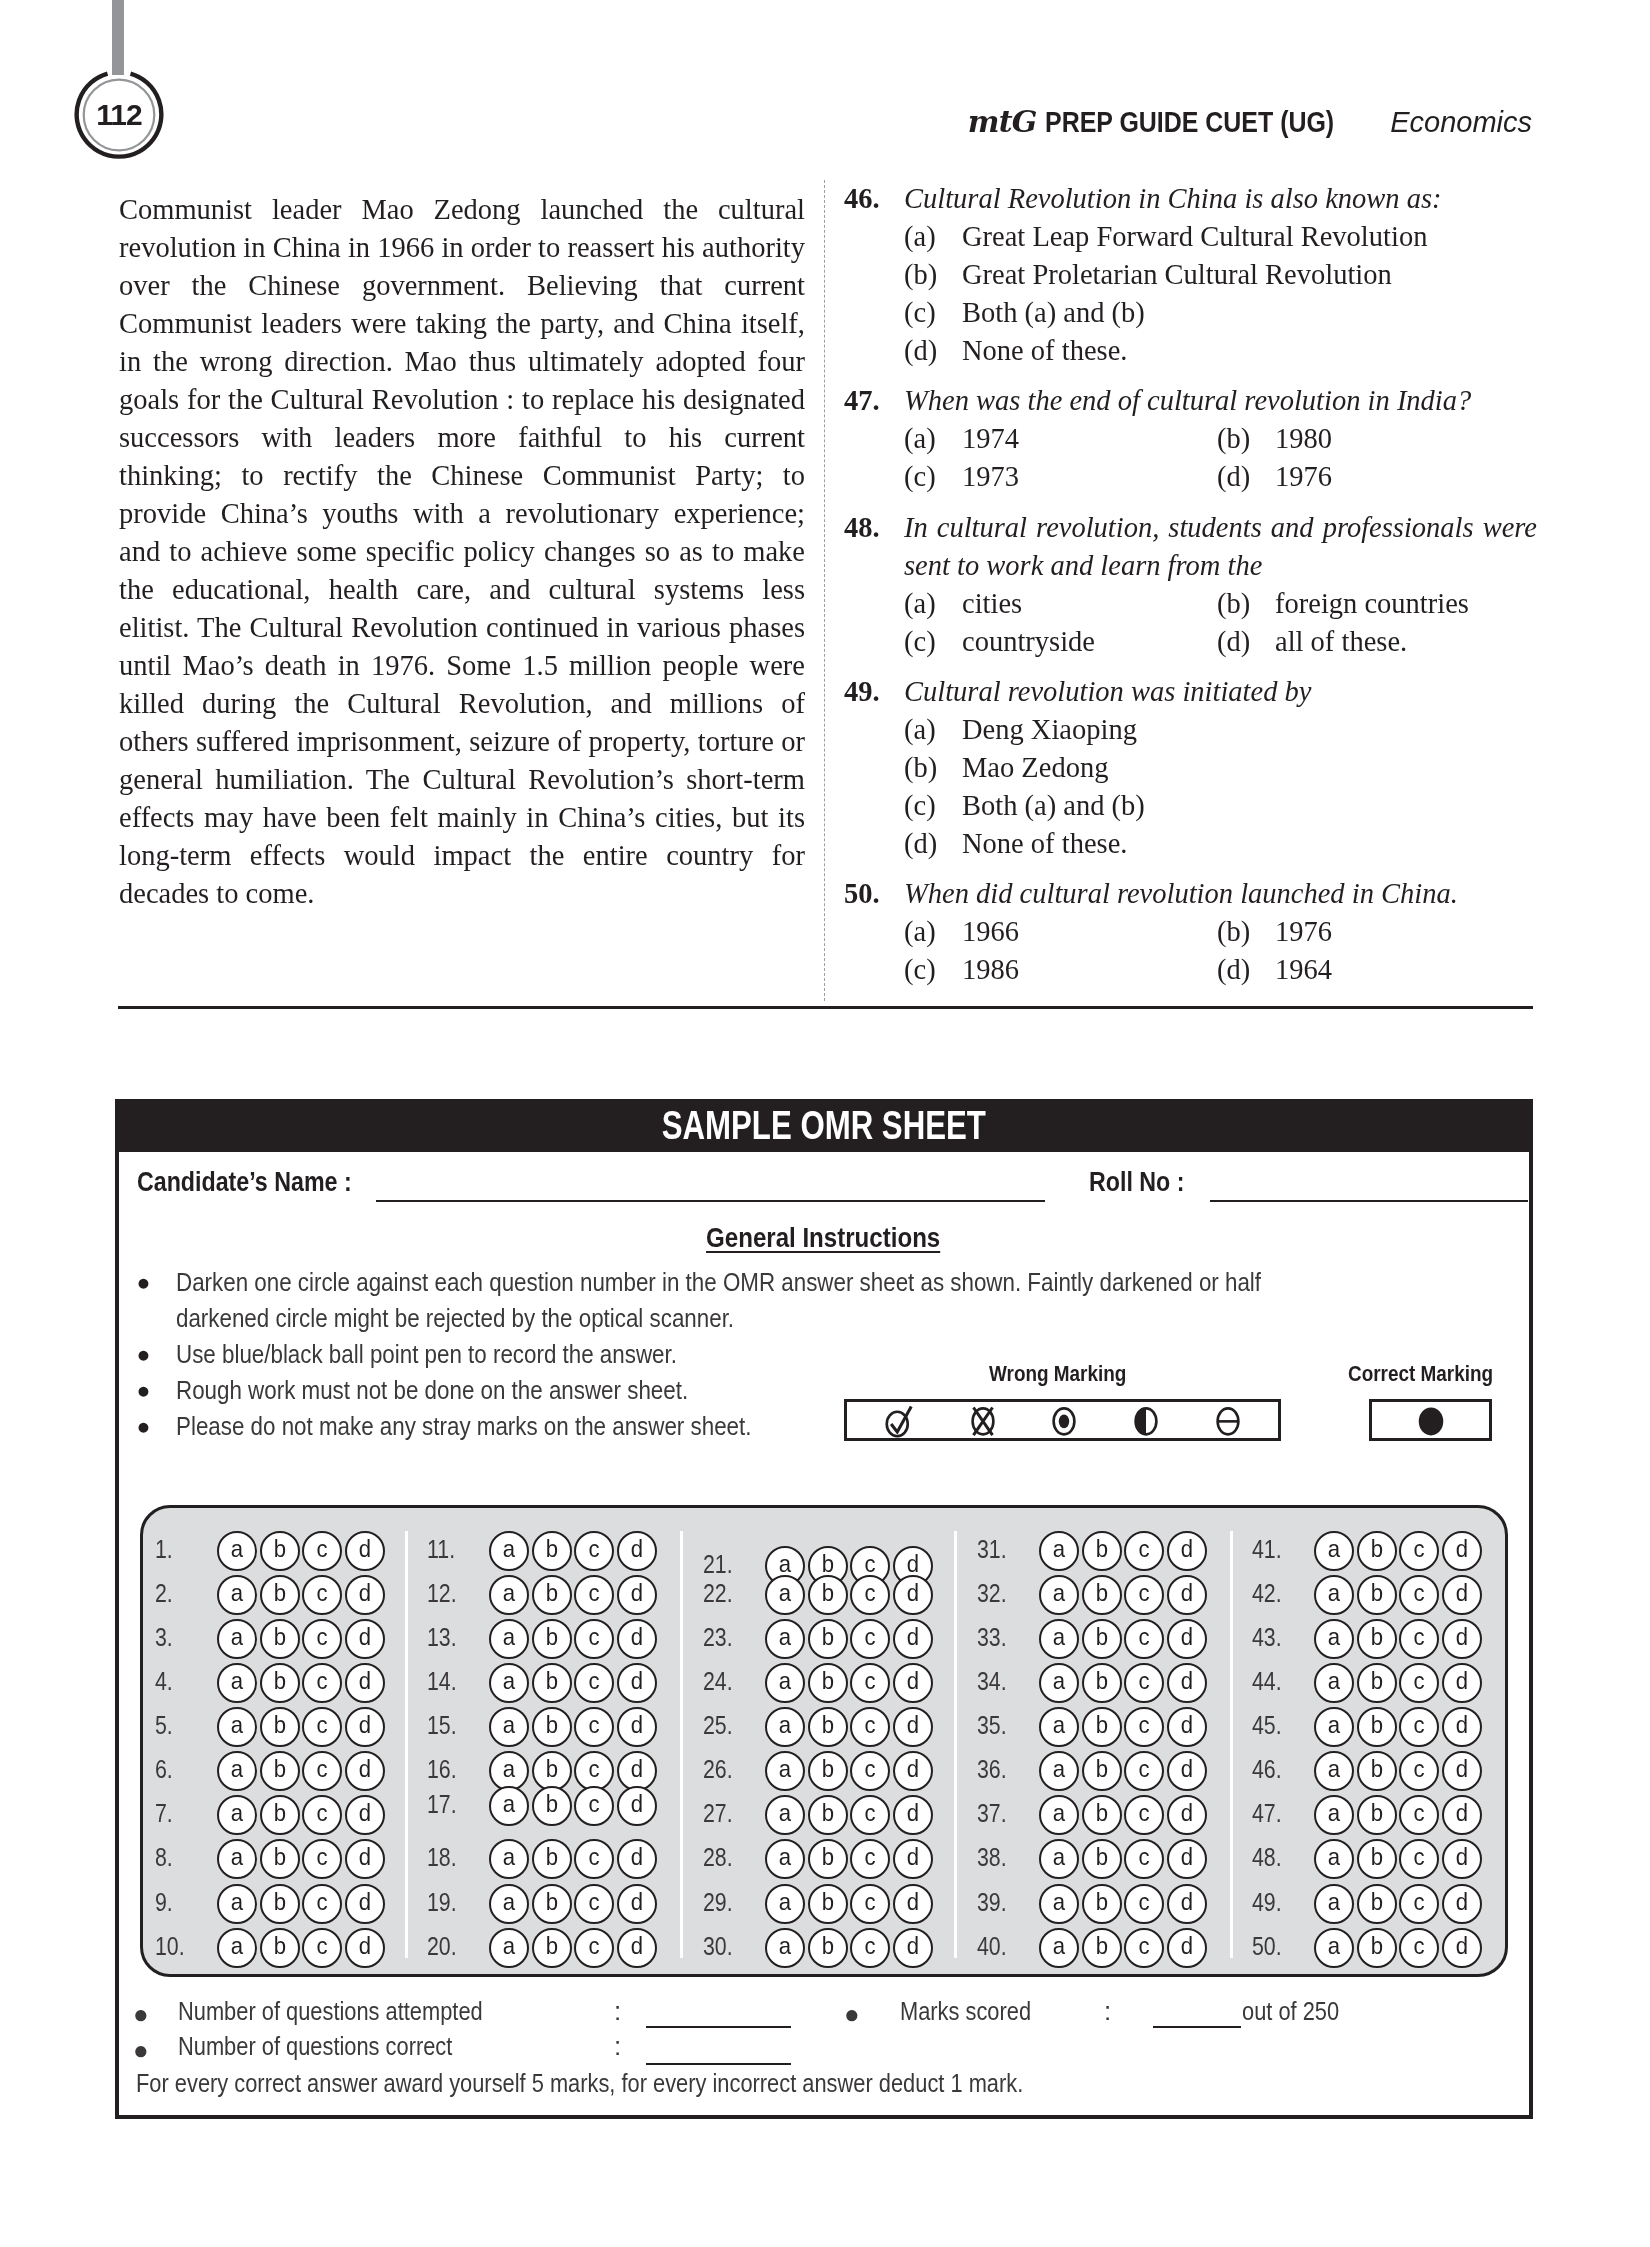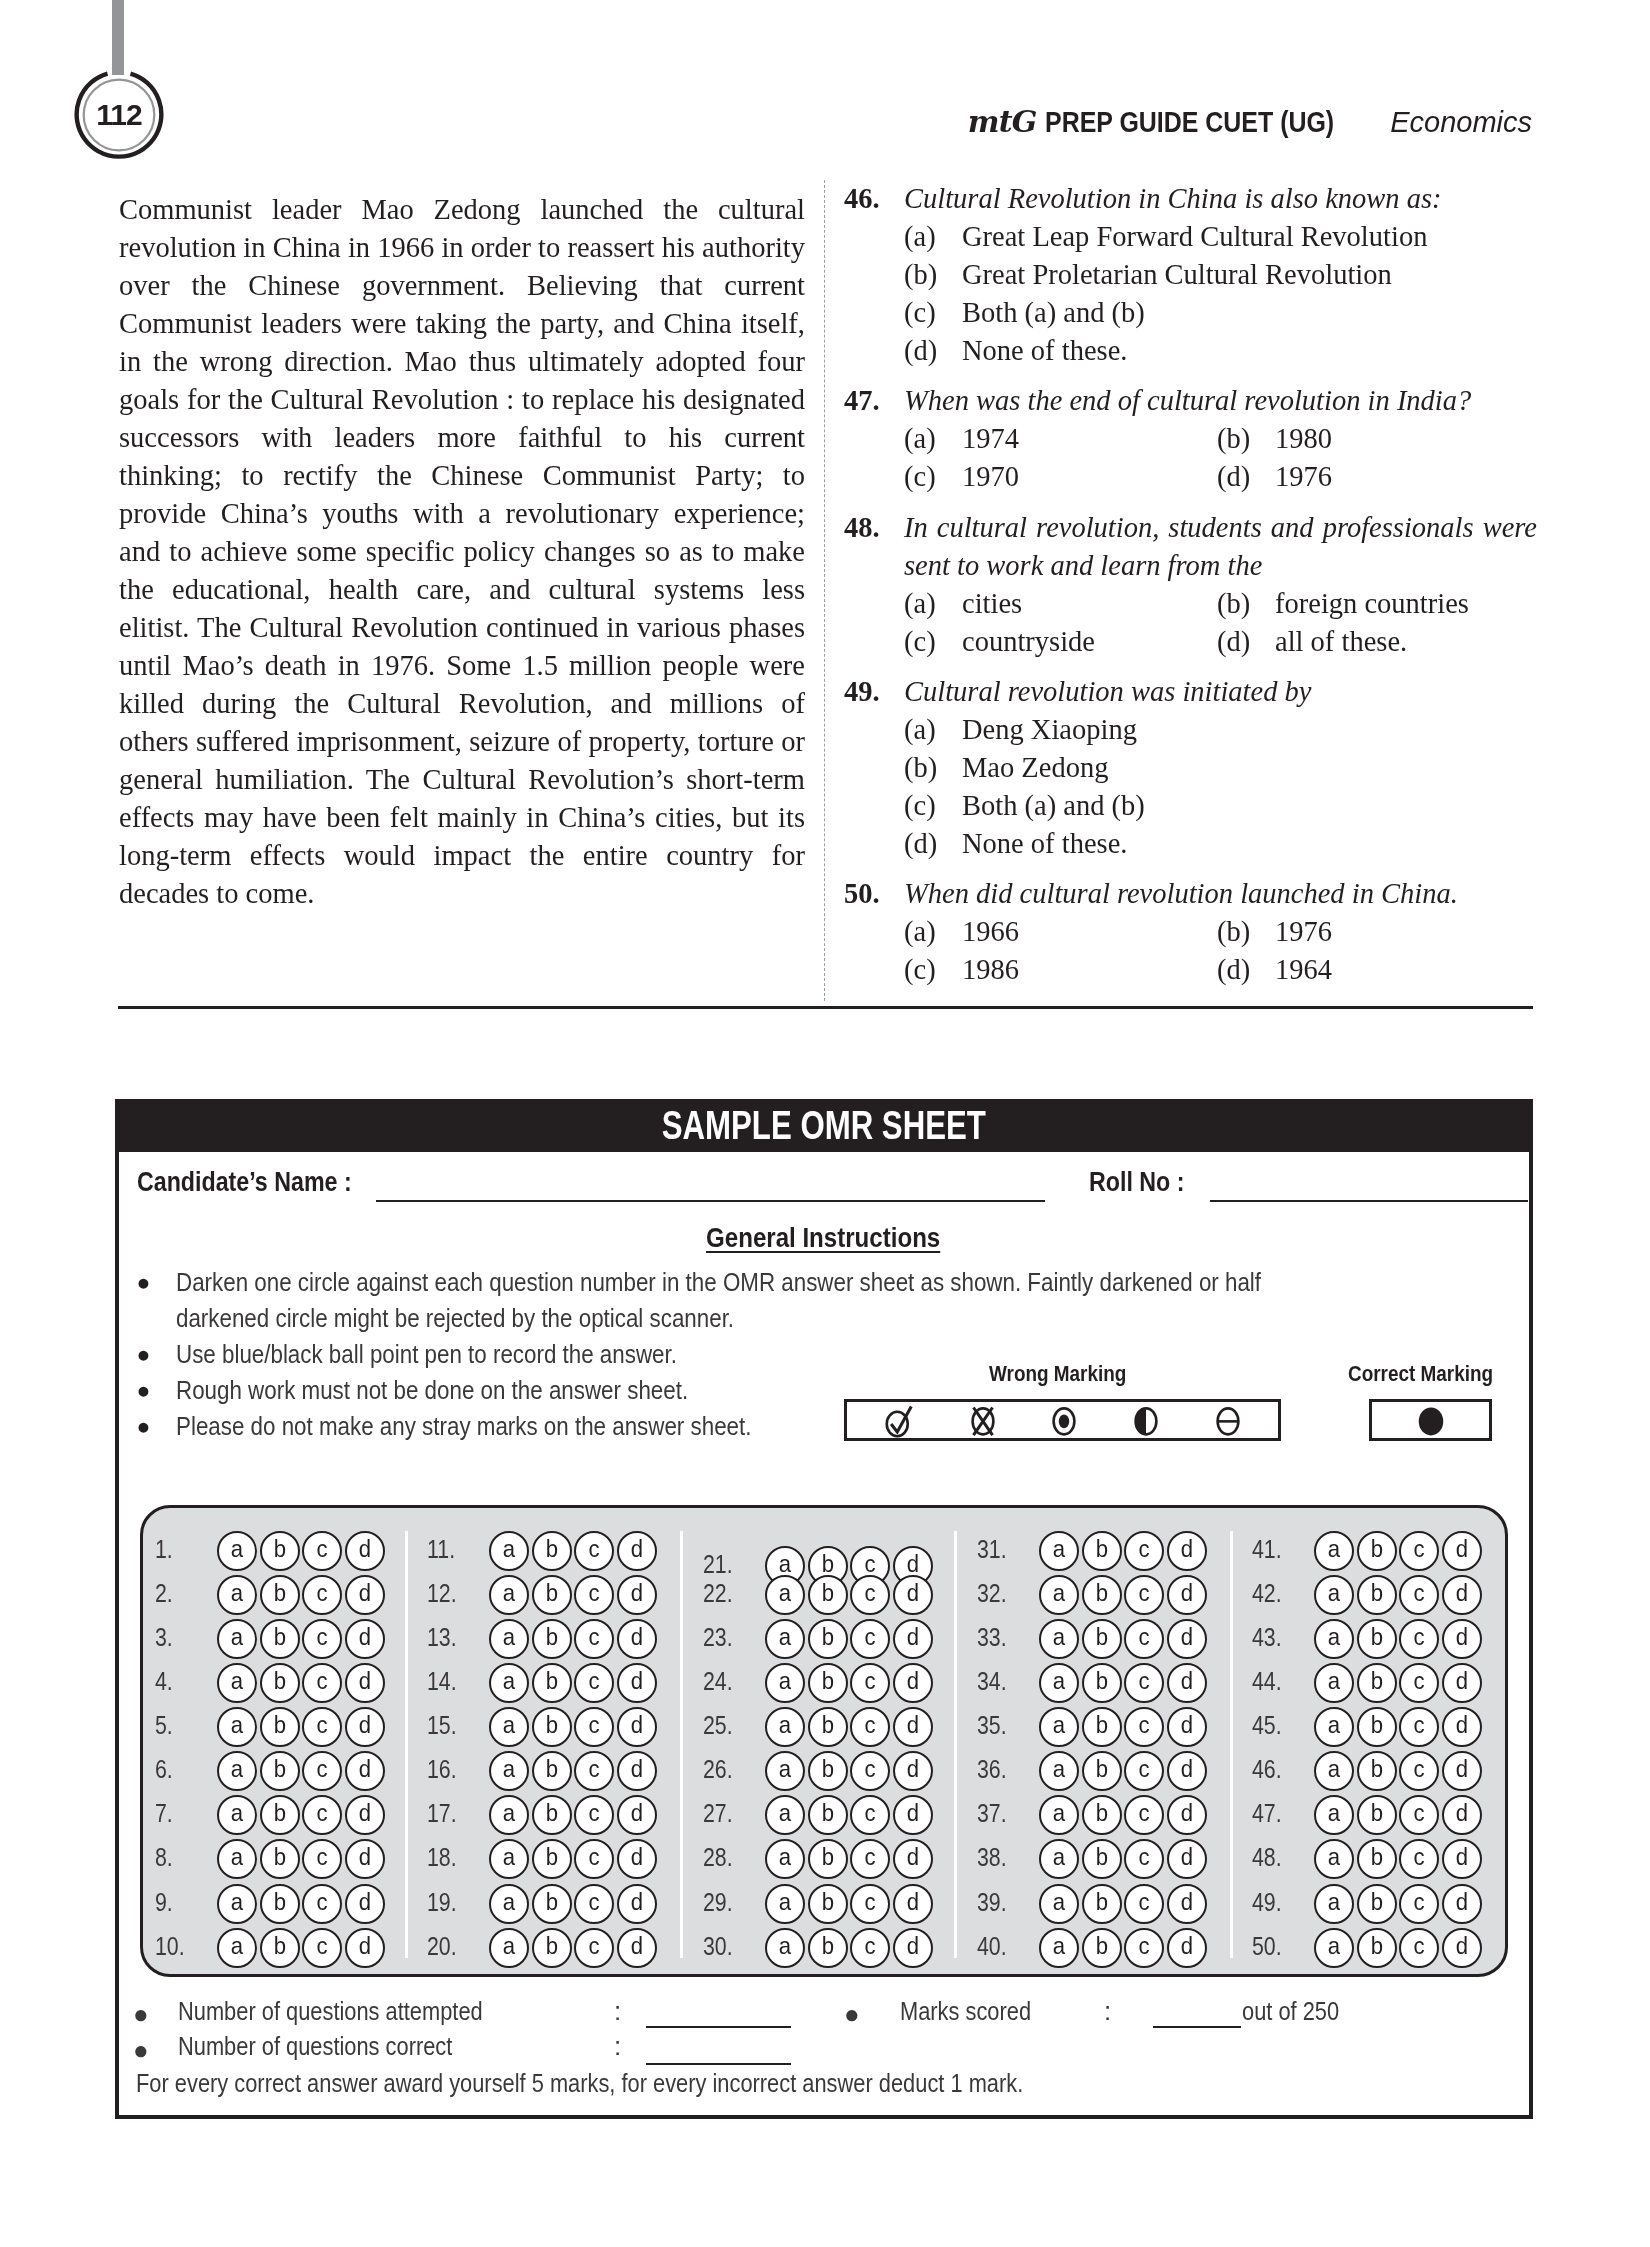--- a/index.html
+++ b/index.html
@@ -140,21 +140,21 @@
       <div class="opt">
           <span class="opt-key">(a)</span>
           <span class="opt-val">1974</span>
         </div>
       <div class="opt">
           <span class="opt-key">(b)</span>
           <span class="opt-val">1980</span>
         </div>
       <div class="opt">
           <span class="opt-key">(c)</span>
-          <span class="opt-val">1970</span>
+          <span class="opt-val">1973</span>
         </div>
       <div class="opt">
           <span class="opt-key">(d)</span>
           <span class="opt-val">1976</span>
         </div>
     </div>
   </div>
 
   <div class="question">
     <div class="q-stem">
@@ -575,21 +575,21 @@
             <span>b</span>
           </div>
           <div class="bubble">
             <span>c</span>
           </div>
           <div class="bubble">
             <span>d</span>
           </div>
         </div>
       </div>
-      <div class="grid-row" style="top: 264px; text-decoration: underline;">
+      <div class="grid-row" style="top: 255px; text-decoration: underline;">
         <span class="row-num">17.</span>
         <div class="bubbles">
           <div class="bubble">
             <span>a</span>
           </div>
           <div class="bubble">
             <span>b</span>
           </div>
           <div class="bubble">
             <span>c</span>

